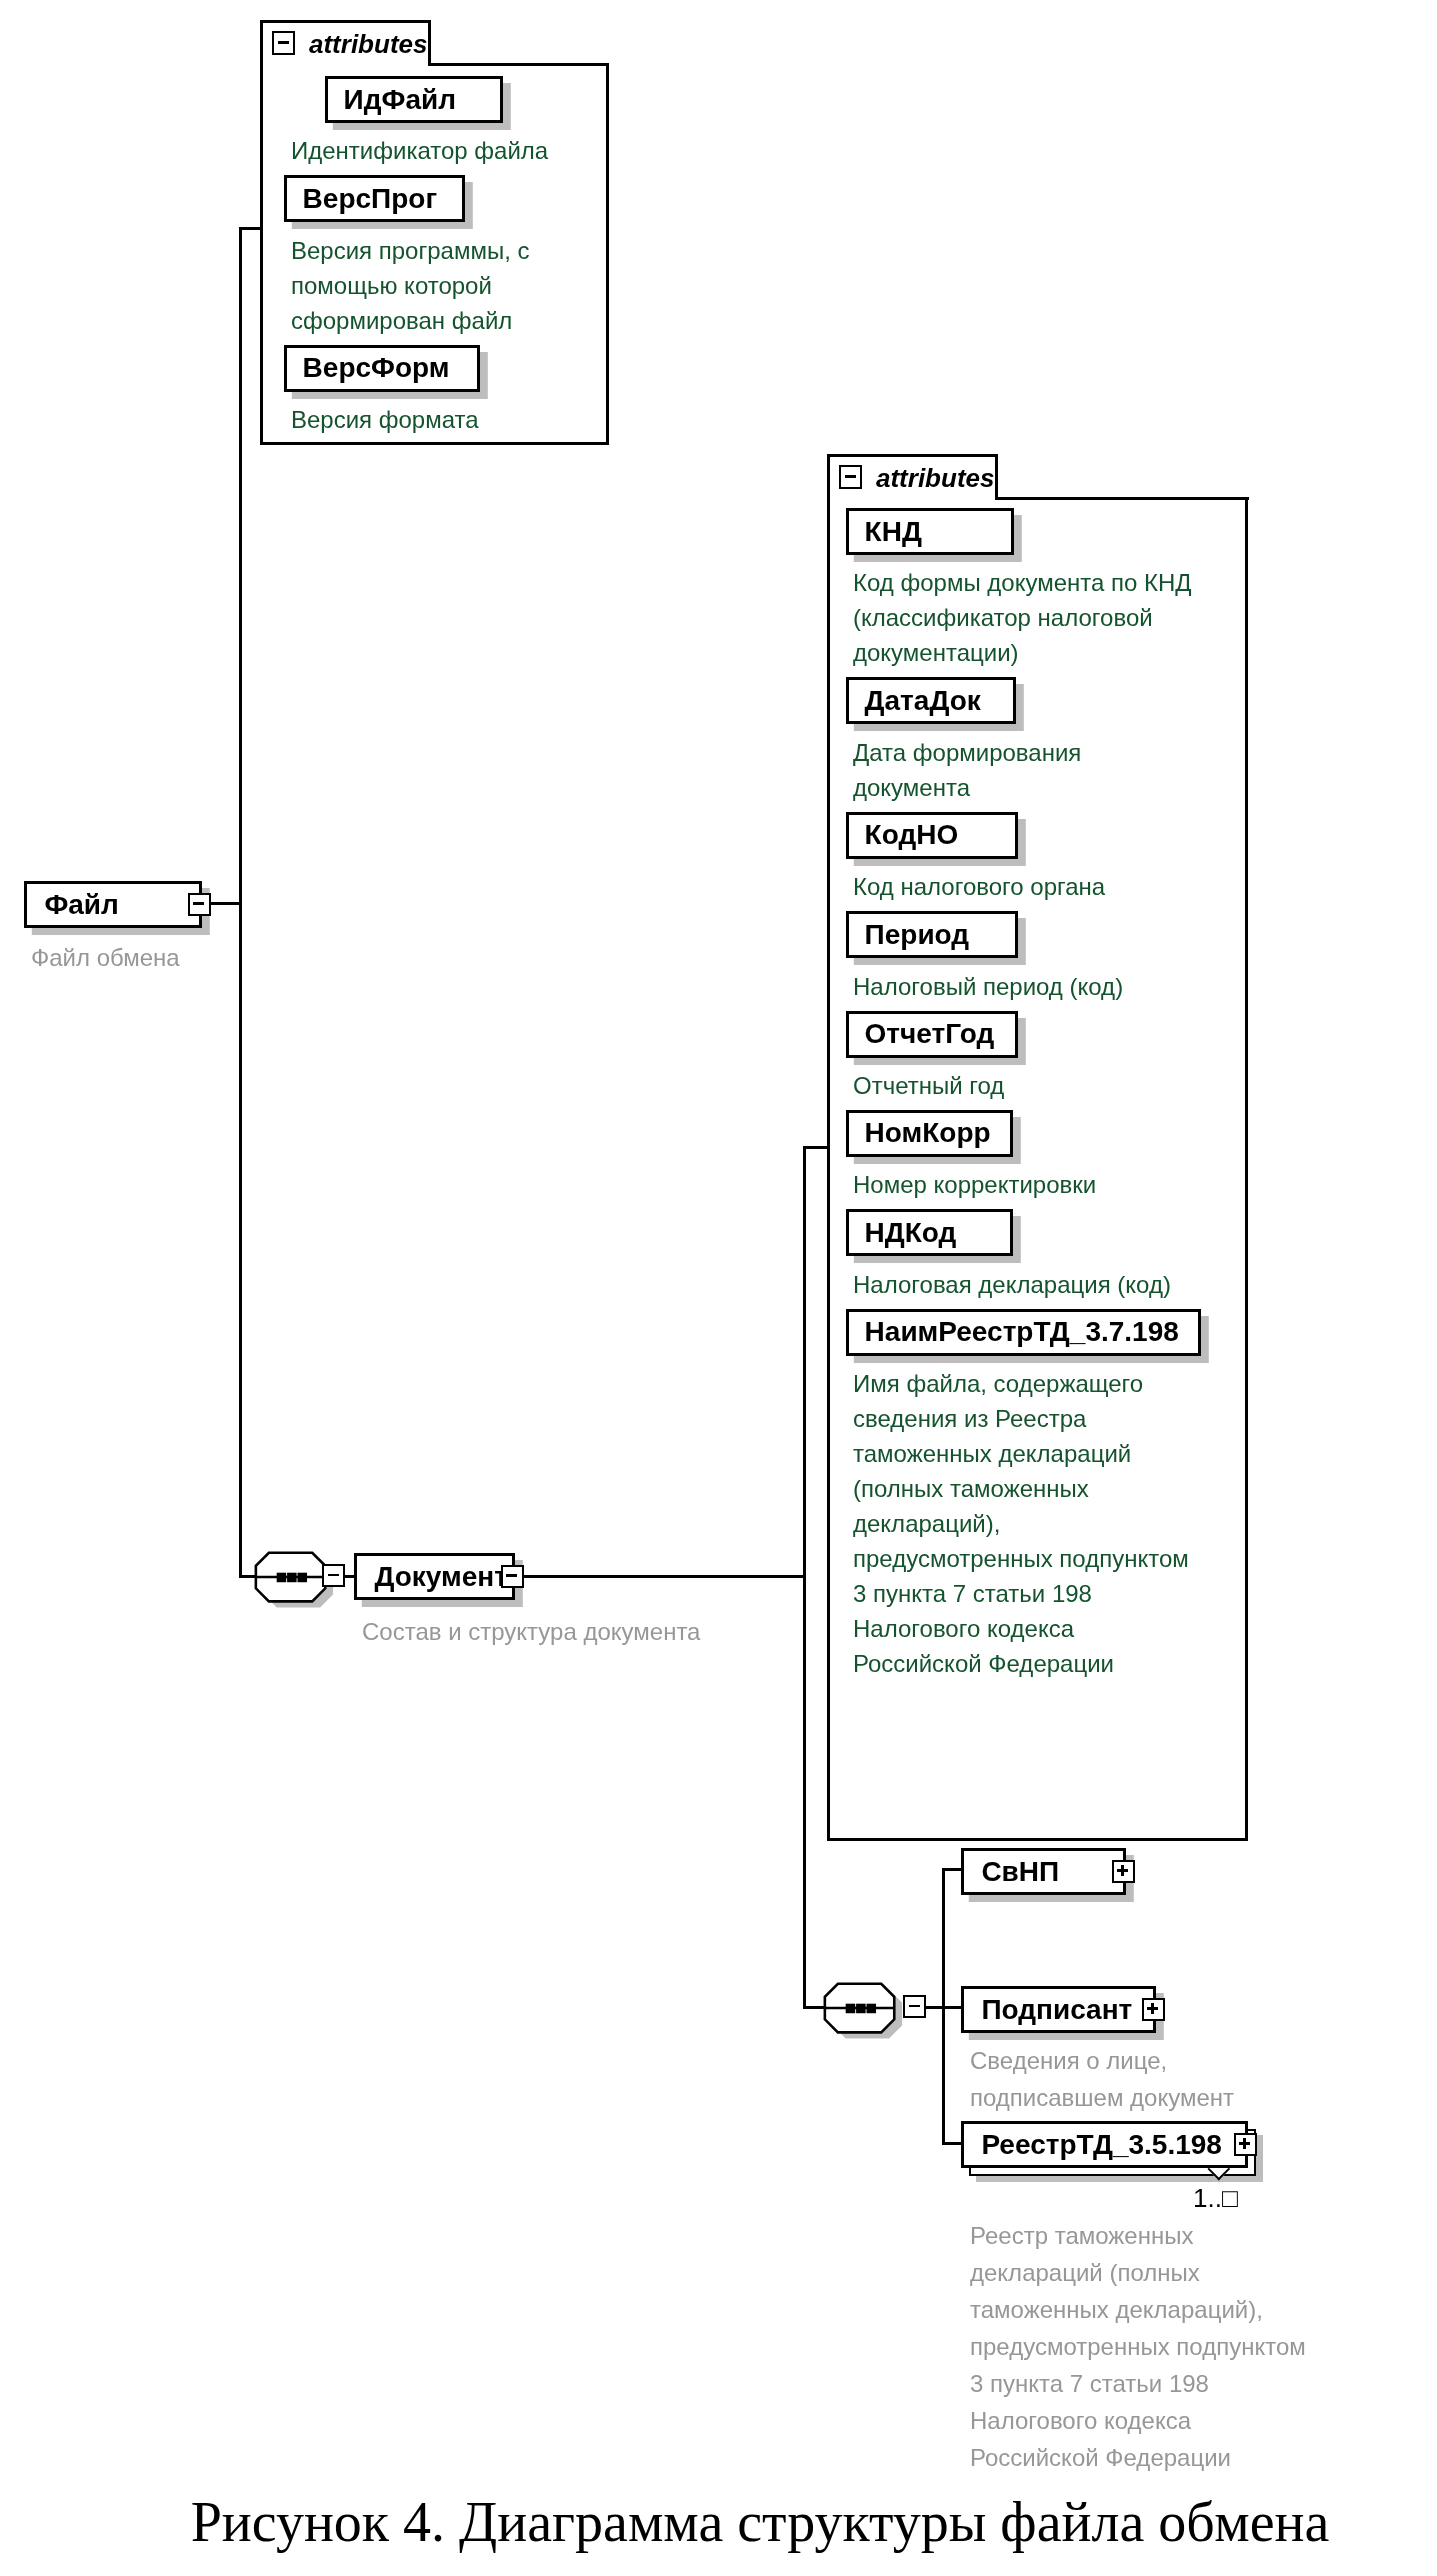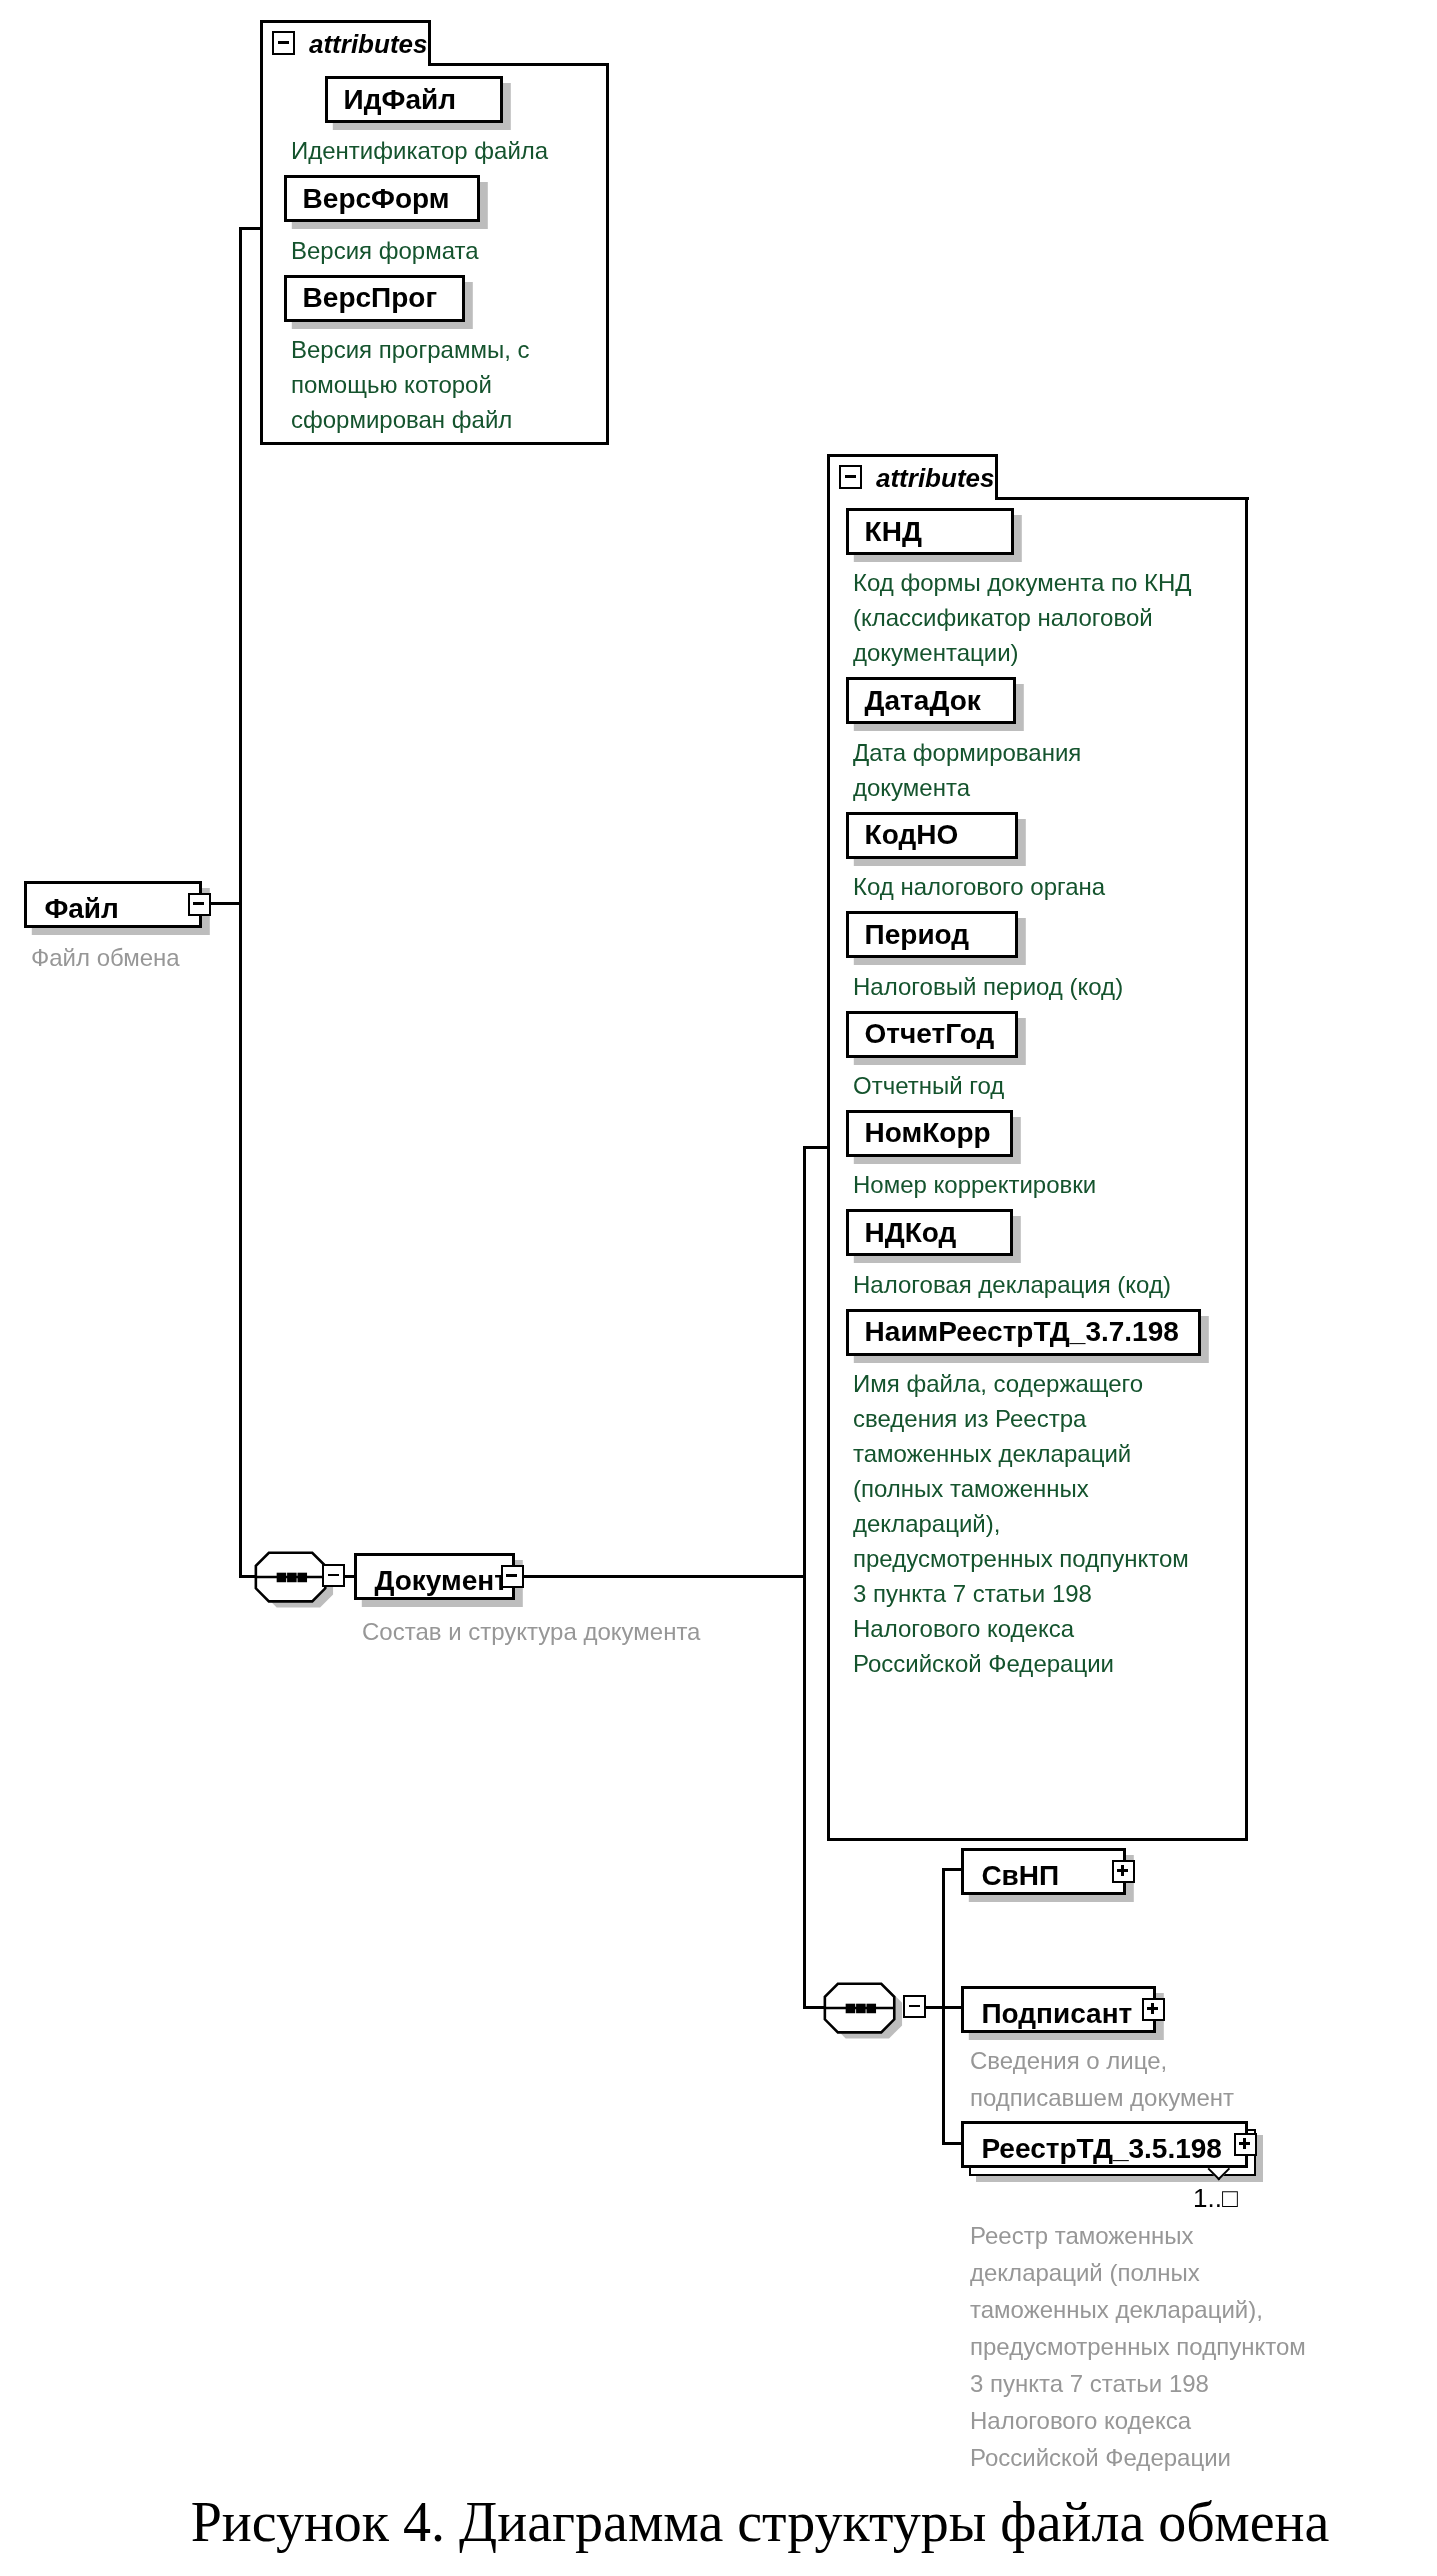--- a/index.html
+++ b/index.html
@@ -17,21 +17,21 @@
   .edge { position:absolute; background:#000; }
   .tab-label { position:absolute; font-style:italic; font-weight:600; font-size:26px; color:#000; }
 
   
   .handle { position:absolute; width:23.4px; height:23.4px; background:#fff; border:2.6px solid #000; z-index:6; }
   .handle::before { content:""; position:absolute; left:3.5px; top:7.8px; width:11.3px; height:2.6px; background:#000; }
   .handle.plus::after { content:""; position:absolute; left:7.8px; top:3.5px; width:2.6px; height:11.3px; background:#000; }
 
   
   .elem-box { position:absolute; height:47px; background:#fff; border:3.5px solid #000;
-              box-shadow:7.8px 7px 0 0 #bdbdbd; display:flex; align-items:flex-end;
+              box-shadow:7.8px 7px 0 0 #bdbdbd; display:flex; align-items:center;
               padding-left:17.4px; font-weight:bold; font-size:28px; color:#000; z-index:4; }
   .elem-box .handle { right:-12px; top:50%; margin-top:-12px; }
 
   
   .attr-items { position:absolute; }
   .attr-name { height:47px; background:#fff; border:3.5px solid #000; box-shadow:7.8px 7px 0 0 #bdbdbd;
                display:flex; align-items:center; padding-left:15.6px;
                font-weight:bold; font-size:28px; color:#000; }
   .attr-desc { margin:10.4px 0 7px 7px; font-size:24px; line-height:35px; color:#14532d; white-space:pre-line; }
 
@@ -89,32 +89,32 @@
     <span class="tab-label" style="left:49px;top:8.7px;">attributes</span>
 
     <div class="attr-items" style="left:24px;top:56px;width:313px;">
       <div>
         <div class="attr-name" style="width:178px;margin-left:41px;">
             <span>ИдФайл</span>
           </div>
         <div class="attr-desc">Идентификатор файла</div>
       </div>
       <div>
-        <div class="attr-name" style="width:196px;">
-            <span>ВерсФорм</span>
-          </div>
-        <div class="attr-desc">Версия формата</div>
-      </div>
-      <div>
         <div class="attr-name" style="width:181px;">
             <span>ВерсПрог</span>
           </div>
         <div class="attr-desc">Версия программы, с
 помощью которой
 сформирован файл</div>
+      </div>
+      <div>
+        <div class="attr-name" style="width:196px;">
+            <span>ВерсФорм</span>
+          </div>
+        <div class="attr-desc">Версия формата</div>
       </div>
     </div>
   </div>
 
   <svg class="octagon" style="left:254px;top:1551px;" width="87" height="59" viewBox="0 0 100 68">
     <polygon points="26,9 76,9 91,24 91,50 76,65 26,65 11,50 11,24" fill="#bdbdbd" stroke="none"></polygon>
     <polygon points="17,2 67,2 82,17 82,43 67,58 17,58 2,43 2,17" fill="#ffffff" stroke="#000" stroke-width="3"></polygon>
     <line x1="2" y1="30" x2="82" y2="30" stroke="#000" stroke-width="3"></line>
     <rect x="26" y="25" width="11" height="11" fill="#000"></rect>
     <rect x="38" y="25" width="11" height="11" fill="#000"></rect>

